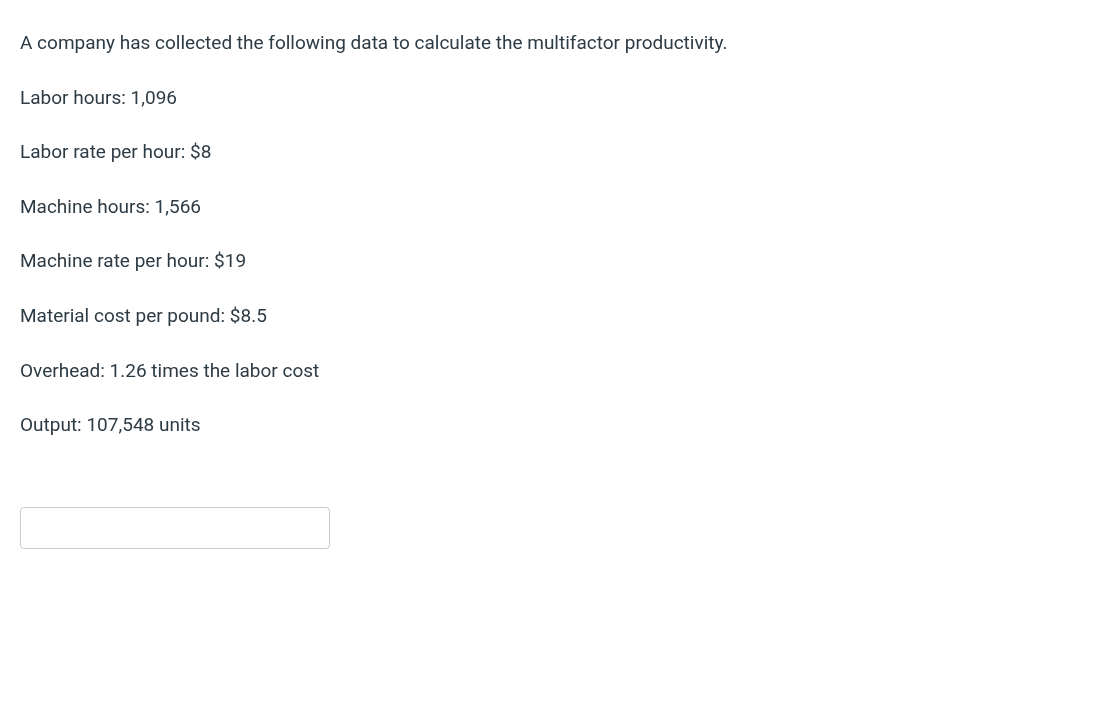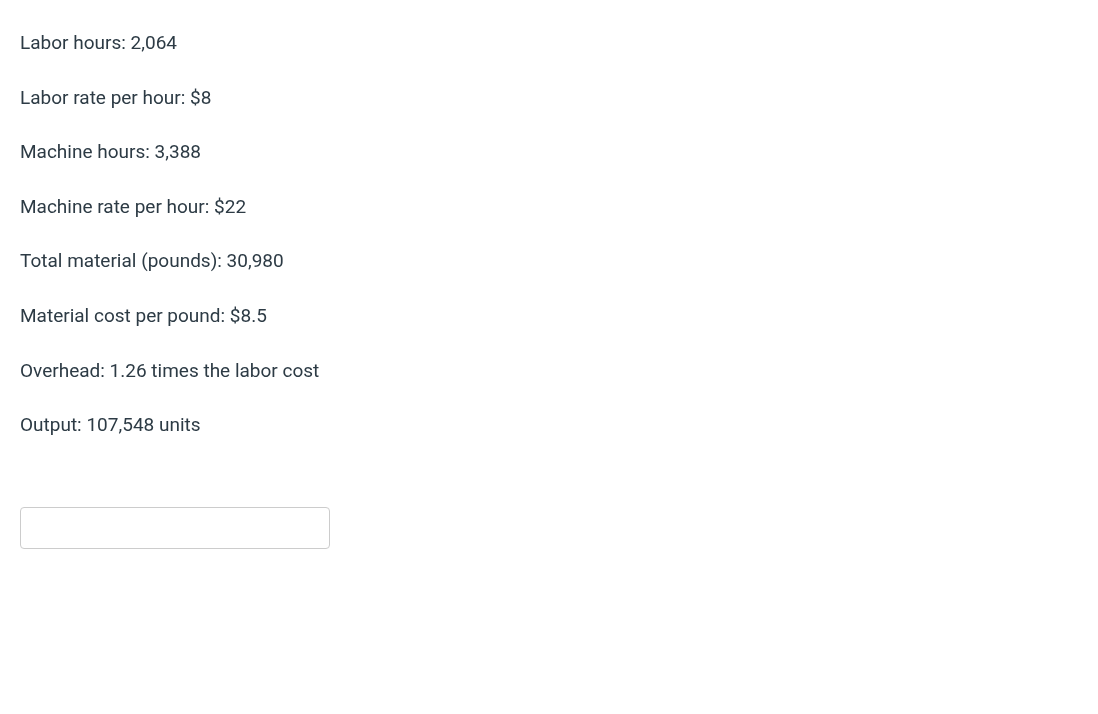--- a/index.html
+++ b/index.html
@@ -33,23 +33,23 @@
       background: #ffffff;
     }
     .spacer {
       height: 30px;
     }
   </style>
 </head>
 <body>
 
 <div class="content">
-  <p>Labor hours: 2,064</p>
+  <p>A company has collected the following data to calculate the multifactor productivity.</p>
+  <p>Labor hours: 1,096</p>
   <p>Labor rate per hour: $8</p>
-  <p>Machine hours: 3,388</p>
-  <p>Machine rate per hour: $22</p>
-  <p>Total material (pounds): 30,980</p>
+  <p>Machine hours: 1,566</p>
+  <p>Machine rate per hour: $19</p>
   <p>Material cost per pound: $8.5</p>
   <p>Overhead: 1.26 times the labor cost</p>
   <p>Output: 107,548 units</p>
   <div class="spacer"></div>
   <input type="text" class="input-field" value="" style="">
 </div>
 
 </body></html>

